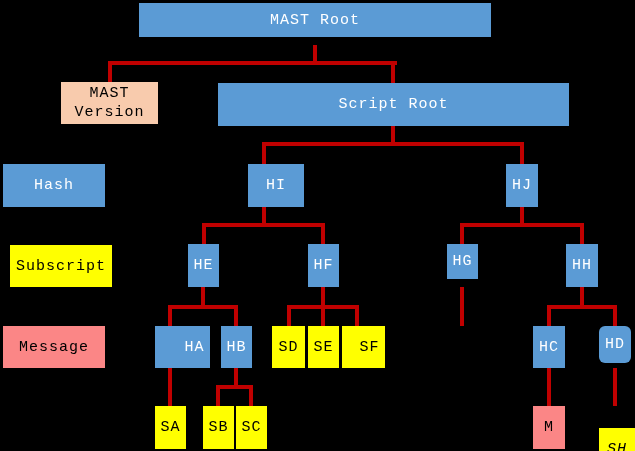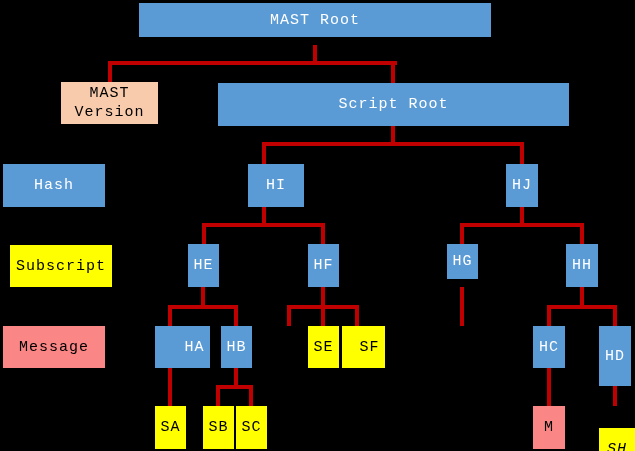--- a/index.html
+++ b/index.html
@@ -84,24 +84,25 @@
   <div class="node hash" style="left:248px;top:164px;width:56px;height:43px;">HI</div>
   <div class="node hash" style="left:506px;top:164px;width:32px;height:43px;">HJ</div>
 
   <div class="node hash" style="left:188px;top:244px;width:31px;height:43px;">HE</div>
   <div class="node hash" style="left:308px;top:244px;width:31px;height:43px;">HF</div>
   <div class="node hash" style="left:447px;top:244px;width:31px;height:35px;">HG</div>
   <div class="node hash" style="left:566px;top:244px;width:32px;height:43px;">HH</div>
 
   <div class="node hash" style="left:155px;top:326px;width:31px;height:42px;padding-left:24px;">HA</div>
   <div class="node hash" style="left:221px;top:326px;width:31px;height:42px;">HB</div>
+  <div class="node subscript" style="left:272px;top:326px;width:33px;height:42px;">SD</div>
   <div class="node subscript" style="left:308px;top:326px;width:31px;height:42px;">SE</div>
   <div class="node subscript" style="left:342px;top:326px;width:31px;height:42px;padding-left:12px;">SF</div>
   <div class="node hash" style="left:533px;top:326px;width:32px;height:42px;">HC</div>
-  <div class="node hash" style="left:599px;top:326px;width:32px;height:60px;">HD</div>
+  <div class="node hash" style="left:599px;top:326px;width:32px;height:37px;border-radius:6px;">HD</div>
 
   <div class="node subscript" style="left:155px;top:406px;width:31px;height:43px;">SA</div>
   <div class="node subscript" style="left:203px;top:406px;width:31px;height:43px;">SB</div>
   <div class="node subscript" style="left:236px;top:406px;width:31px;height:43px;">SC</div>
   <div class="node message" style="left:533px;top:406px;width:32px;height:43px;">M</div>
   <div class="node subscript" style="left:599px;top:428px;width:36px;height:43px;font-style:italic;">SH</div>
 
 </div>
 
 </body></html>

